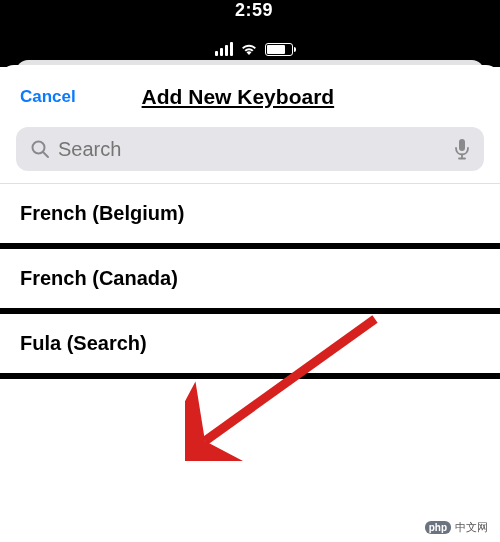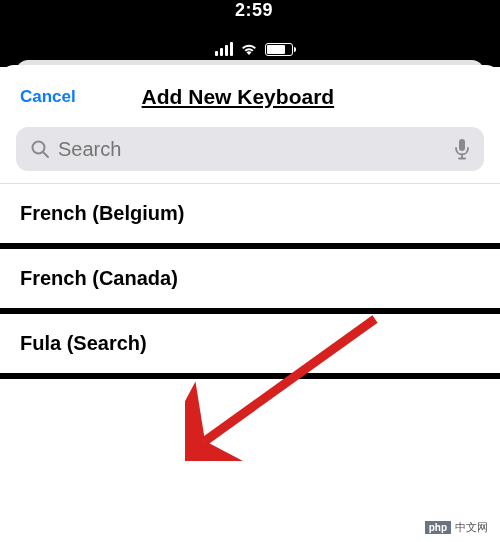--- a/index.html
+++ b/index.html
@@ -126,21 +126,21 @@
       position: absolute;
       right: 8px; bottom: 6px;
       display: flex; align-items: center;
       background: rgba(255,255,255,0.6);
       border-radius: 3px;
       padding: 1px 4px;
       font-size: 11px; color: #555;
     }
     .watermark .logo{
       background:#6b7380; color:#fff; font-weight:bold;
-      padding:1px 4px; border-radius:0; margin-right:4px;
+      padding:1px 4px; border-radius:6px; margin-right:4px;
       font-size:10px;
     }
   </style>
 </head>
 <body>
 
 <div class="status-bar">
   <div class="time">2:59</div>
   <div class="right-icons">
     <div class="signal">

